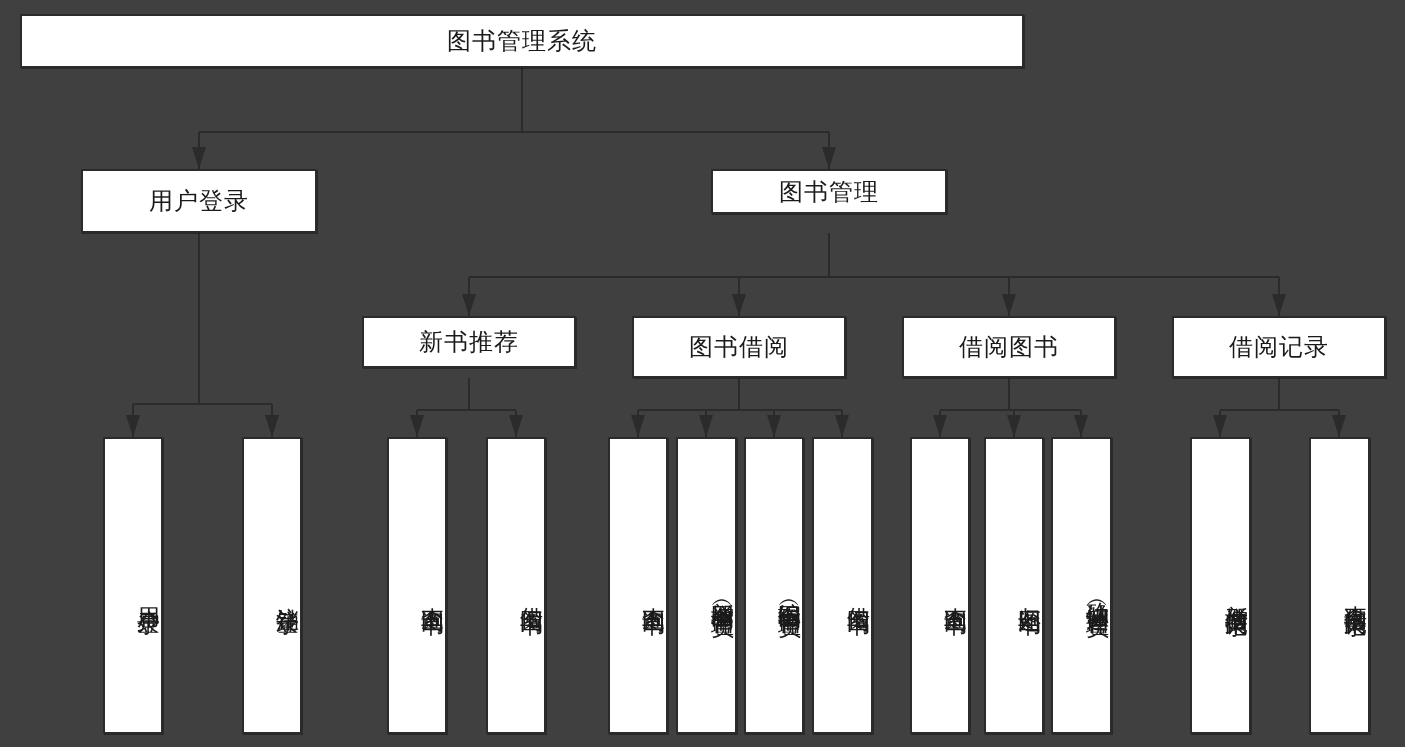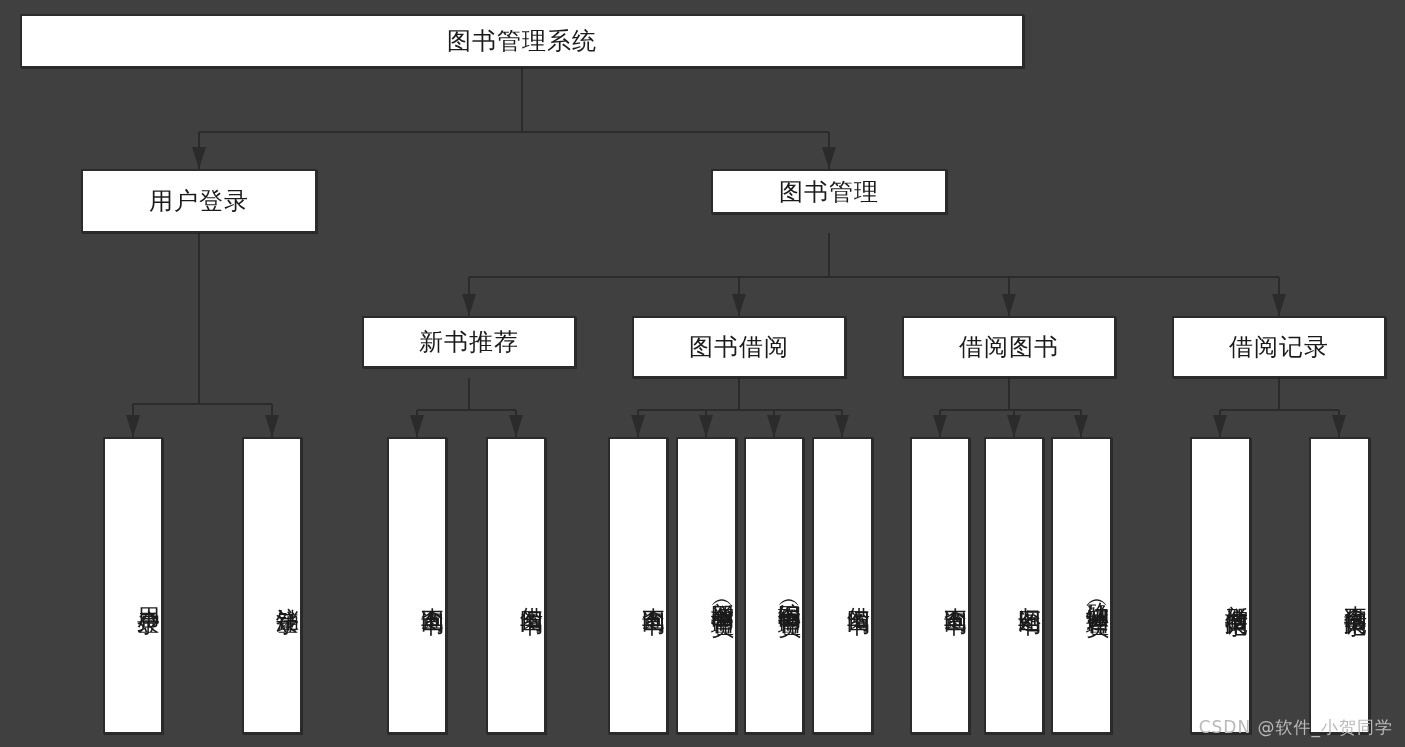--- a/index.html
+++ b/index.html
@@ -187,14 +187,13 @@
         <span class="vtext">确认归还（管理员）</span>
       </div>
       <div class="node vert" style="left: 1190px; top: 437px; width: 61px; height: 297px;">
         <span class="vtext">新增借阅记录</span>
       </div>
       <div class="node vert" style="left: 1309px; top: 437px; width: 61px; height: 297px;">
         <span class="vtext">查询借阅记录</span>
       </div>
     </div>
 
-  <div id="watermark">CSDN @软件_小贺同学</div>
 </div>
 
 </body></html>

